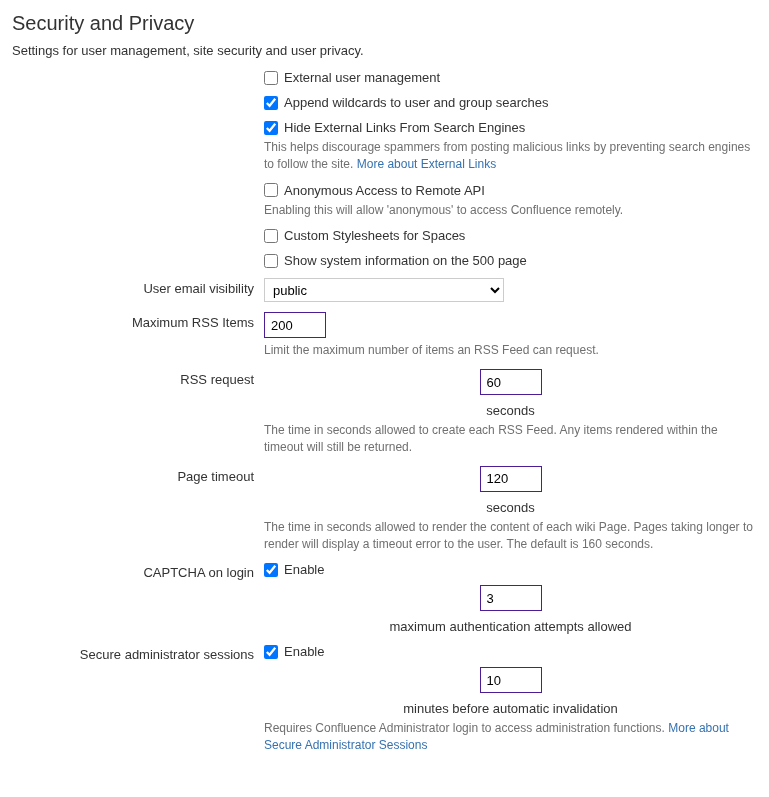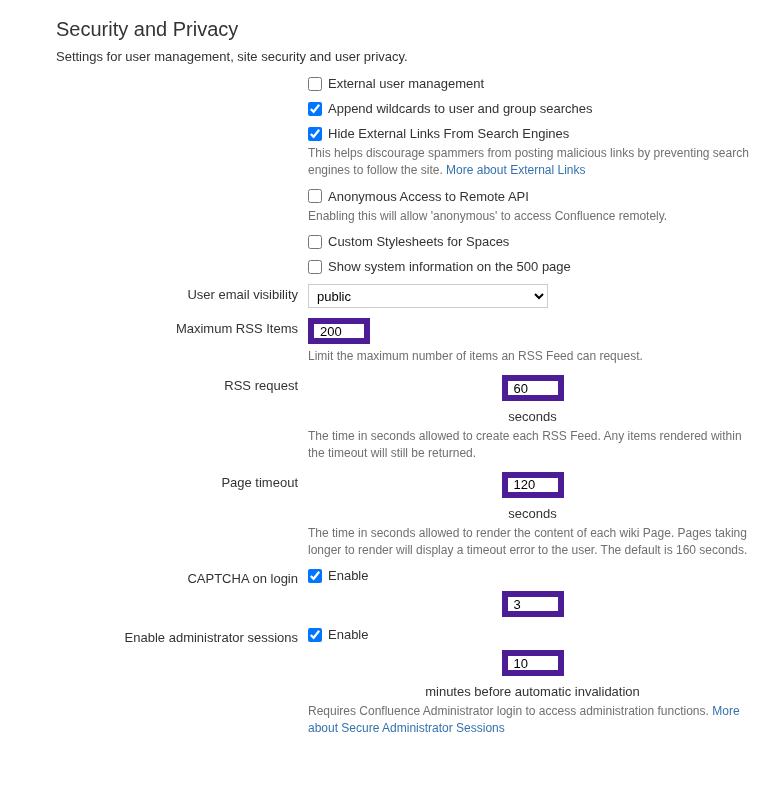--- a/index.html
+++ b/index.html
@@ -5,23 +5,22 @@
   html, body {
     margin: 0;
     padding: 0;
     font-family: Arial, Helvetica, sans-serif;
     font-size: 13px;
     color: #333;
     background: #fff;
     width: 769px;
   }
   .page {
-    padding: 14px 12px 20px 12px;
-    box-sizing: border-box;
-    margin-left: 44px;
+    padding: 8px 12px 20px 12px;
+    box-sizing: border-box;
   }
   h2.page-title {
     font-size: 20px;
     font-weight: normal;
     color: #333;
     margin: 4px 0 8px 0;
   }
   .page-desc {
     color: #333;
     margin-bottom: 12px;
@@ -78,21 +77,21 @@
     border: 1px solid #ccc;
     background: #fff;
     padding: 1px 4px;
     box-sizing: border-box;
   }
   input.text-sm {
     width: 62px;
     height: 26px;
     font-size: 13px;
     padding: 2px 6px;
-    border: 6px solid #4c1d95;
+    border: 1px solid #4c1d95;
     box-sizing: border-box;
   }
   .inline-unit {
     display: flex;
     align-items: center;
     gap: 8px;
     flex-direction: column;
   }
   .inline-unit span {
     color: #333;
@@ -214,26 +213,27 @@
 
     <div class="row">
       <div class="label-col">CAPTCHA on login</div>
       <div class="field-col">
         <div class="checkbox-line">
           <input type="checkbox" checked="" style="">
           <label>Enable</label>
         </div>
         <div class="inline-unit" style="margin-top:8px;">
           <input class="text-sm" type="text" value="3" style="">
-        </div>
-      </div>
-    </div>
-
-    <div class="row">
-      <div class="label-col">Enable administrator sessions</div>
+          <span>maximum authentication attempts allowed</span>
+        </div>
+      </div>
+    </div>
+
+    <div class="row">
+      <div class="label-col">Secure administrator sessions</div>
       <div class="field-col">
         <div class="checkbox-line">
           <input type="checkbox" checked="" style="">
           <label>Enable</label>
         </div>
         <div class="inline-unit" style="margin-top:8px;">
           <input class="text-sm" type="text" value="10" style="">
           <span>minutes before automatic invalidation</span>
         </div>
         <div class="help">

